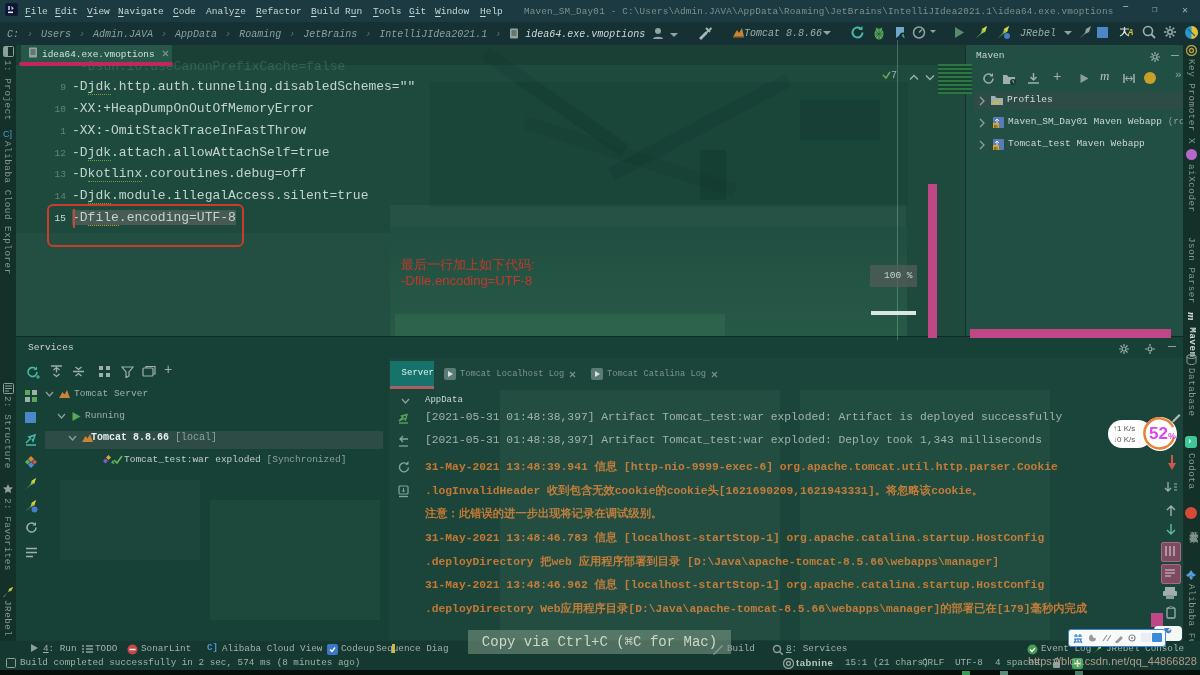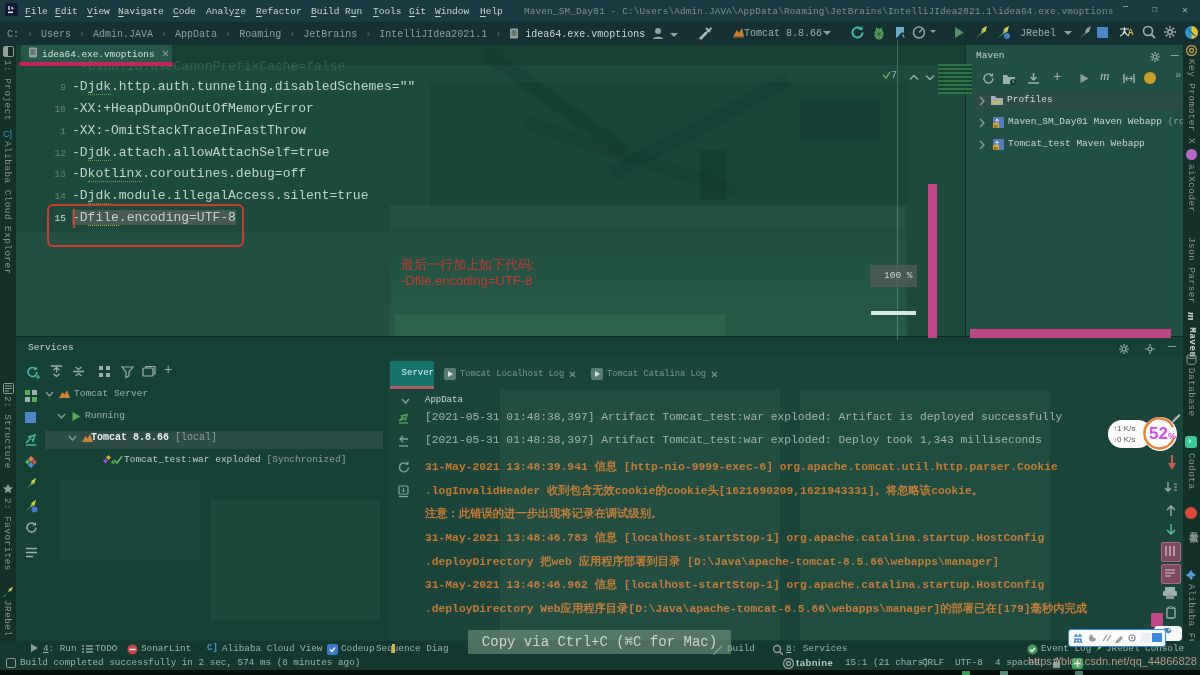--- a/index.html
+++ b/index.html
@@ -6,21 +6,21 @@
   #app{position:relative;width:1200px;height:675px;font-family:"Liberation Mono",monospace;
        background:#16352e;overflow:hidden;}
   .abs{position:absolute;}
   
   #menubar{left:0;top:0;width:1200px;height:22px;background:#1b3a41;color:#c9d6d4;font-size:9.5px;}
   #menubar .mi{position:absolute;top:6px;}
   #menubar .mi u{text-decoration-thickness:1px;text-underline-offset:2px;}
   #title{position:absolute;left:524px;top:6px;color:#7f908f;font-size:9.3px;letter-spacing:0.2px;}
   .winbtn{position:absolute;top:3px;color:#9fb0ad;font-size:12px;}
   
-  #crumbbar{left:0;top:22px;width:1200px;height:23px;background:#153134;color:#8ba19d;font-size:10px;}
+  #crumbbar{left:0;top:22px;width:1200px;height:23px;background:#153134;color:#8ba19d;font-size:10px;font-style:italic;}
   #crumbs{position:absolute;left:7px;top:6px;white-space:nowrap;}
   #crumbs .sep{color:#5c6f6c;margin:0 2px;}
   #crumbs .last{color:#cdd9d6;}
   
   .strip{background:#133029;color:#85988f;font-size:9.3px;}
   #lstrip{left:0;top:45px;width:16px;height:613px;}
   #rstrip{left:1183px;top:45px;width:17px;height:613px;}
   .vlabel{position:absolute;writing-mode:vertical-rl;white-space:nowrap;letter-spacing:0.5px;}
   
   #tabbar{left:16px;top:45px;width:949px;height:20px;background:#1a4035;}

